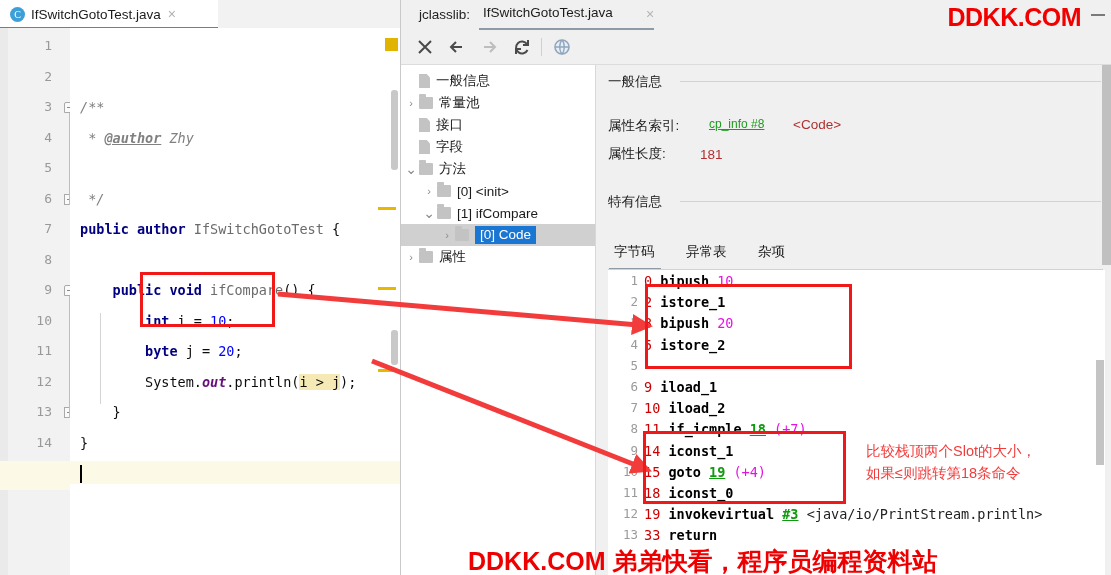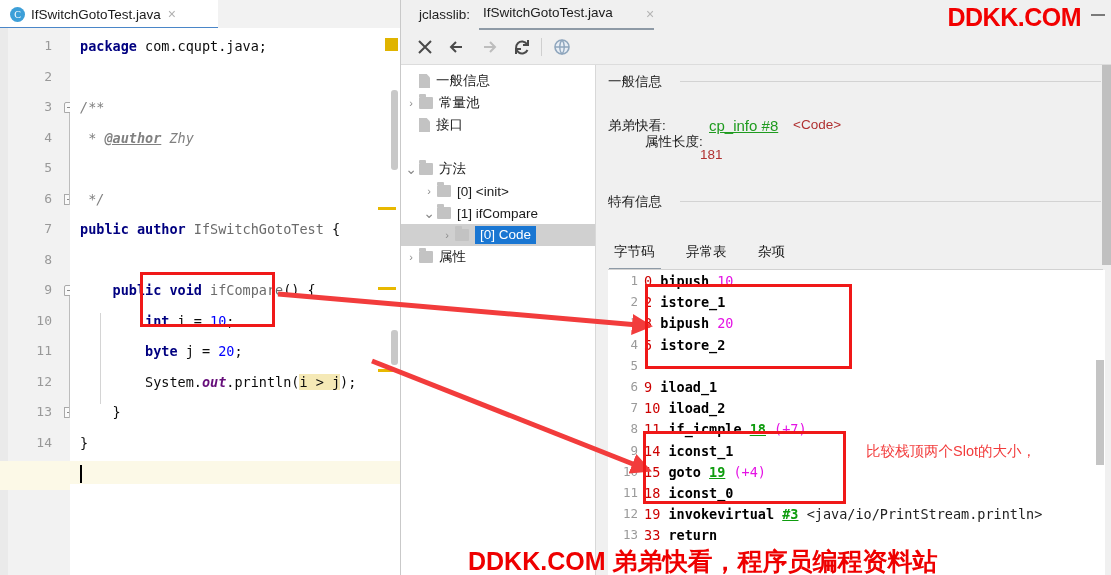--- a/index.html
+++ b/index.html
@@ -81,21 +81,21 @@
       border-radius:1px;position:relative;}
   .ic-folder:before{content:"";position:absolute;left:0;top:-3px;width:7px;height:3px;
       background:#c3c3c3;border-radius:1px 1px 0 0;}
   .tnode.sel .tlabel{background:#1976d2;color:#ffffff;padding:1px 5px 2px 5px;}
   .tnode.sel{background:#d0d0d0;}
 
   .detail{position:absolute;left:195px;top:65px;right:0;bottom:0;background:#f0f0f0;overflow:hidden;}
   .sec-title{position:absolute;font-size:13.5px;color:#1b1b1b;background:#f0f0f0;padding-right:8px;}
   .sec-rule{position:absolute;height:1px;background:#d3d3d3;}
   .lbl{position:absolute;font-size:13.5px;color:#1b1b1b;}
-  .val-green{position:absolute;font-size:15px;color:#1f9b1f;text-decoration:underline;}
+  .val-green{position:absolute;font-size:12px;color:#1f9b1f;text-decoration:underline;}
   .val-red{position:absolute;font-size:13.5px;color:#b03030;}
 
   .bctabs{position:absolute;left:16px;top:178px;right:8px;height:26px;}
   .bctab{position:absolute;top:0;font-size:13.5px;color:#1b1b1b;}
   .bctab-underline{position:absolute;top:25px;height:2px;background:#8e9aa6;}
   .bc-rule{position:absolute;left:12px;right:8px;top:204px;height:1px;background:#d2d2d2;}
 
   .bcbox{position:absolute;left:12px;top:205px;right:6px;bottom:0;background:#ffffff;overflow:hidden;}
   .bcln{position:absolute;left:0;width:30px;text-align:right;color:#9a9a9a;font-size:12.5px;
       font-family:"DejaVu Sans Mono", monospace;}
@@ -155,21 +155,20 @@
     <div class="fold-col" id="fold-col">
         <div class="fold-icon start" style="left: 6px; top: 74px;"></div>
         <div class="fold-icon end" style="left: 6px; top: 165.5px;"></div>
         <div class="fold-icon start" style="left: 6px; top: 257px;"></div>
         <div class="fold-icon end" style="left: 6px; top: 379px;"></div>
         <div class="fold-line" style="left: 11px; top: 85px; height: 91.5px;"></div>
         <div class="fold-line" style="left: 11px; top: 268px; height: 122px;"></div>
       </div>
     <div class="code-area" id="code-area">
         <div class="caret-line" style="top: 433px;"></div>
-        <div class="codeline" style="left: 10px; top: 10px;"><span class="kw">package</span> com.cqupt.java;</div>
         <div class="codeline" style="left: 10px; top: 40.5px;">&nbsp;</div>
         <div class="codeline" style="left: 10px; top: 71px;"><span class="cmt">/**</span></div>
         <div class="codeline" style="left: 10px; top: 101.5px;"><span class="cmt"> * </span><span class="cmt-tag">@author</span><span class="cmt"> Zhy</span></div>
         <div class="codeline" style="left: 10px; top: 162.5px;"><span class="cmt"> */</span></div>
         <div class="codeline" style="left: 10px; top: 193px;"><span class="kw">public author</span> <span class="cls">IfSwitchGotoTest</span> {</div>
         <div class="codeline" style="left: 10px; top: 223.5px;">&nbsp;</div>
         <div class="codeline" style="left: 10px; top: 254px;">    <span class="kw">public void</span> <span class="cls">ifCompare</span>() {</div>
         <div class="codeline" style="left: 10px; top: 284.5px;">        <span class="kw">int</span> i = <span class="num">10</span>;</div>
         <div class="codeline" style="left: 10px; top: 315px;">        <span class="kw">byte</span> j = <span class="num">20</span>;</div>
         <div class="codeline" style="left: 10px; top: 345.5px;">        System.<span class="fld">out</span>.println(<span class="hl">i &gt; j</span>);</div>
@@ -229,20 +228,25 @@
         <div class="tnode" style="top: 27px; padding-left: 2px;">
           <span class="twist">›</span>
           <span class="ic-folder"></span>
           <span class="tlabel">常量池</span>
         </div>
         <div class="tnode" style="top: 49px; padding-left: 2px;">
           <span class="twist"></span>
           <span class="ic-doc"></span>
           <span class="tlabel">接口</span>
         </div>
+        <div class="tnode" style="top: 71px; padding-left: 2px;">
+          <span class="twist"></span>
+          <span class="ic-doc"></span>
+          <span class="tlabel">字段</span>
+        </div>
         <div class="tnode" style="top: 93px; padding-left: 2px;">
           <span class="twist" style="font-size: 14px; line-height: 8px;">⌄</span>
           <span class="ic-folder"></span>
           <span class="tlabel">方法</span>
         </div>
         <div class="tnode" style="top: 115px; padding-left: 20px;">
           <span class="twist">›</span>
           <span class="ic-folder"></span>
           <span class="tlabel">[0] &lt;init&gt;</span>
         </div>
@@ -260,25 +264,25 @@
           <span class="twist">›</span>
           <span class="ic-folder"></span>
           <span class="tlabel">属性</span>
         </div>
       </div>
 
     <div class="detail">
       <div class="sec-title" style="left:12px;top:8px;">一般信息</div>
       <div class="sec-rule" style="left:84px;right:10px;top:16px;"></div>
 
-      <div class="lbl" style="left:12px;top:52px;">弟弟快看:</div>
+      <div class="lbl" style="left:12px;top:52px;">属性名索引:</div>
       <div class="val-green" style="left:113px;top:52px;">cp_info #8</div>
       <div class="val-red" style="left:197px;top:52px;">&lt;Code&gt;</div>
 
-      <div class="lbl" style="left:12px;top:68px;margin-left:37px;">属性长度:</div>
+      <div class="lbl" style="left:12px;top:80px;">属性长度:</div>
       <div class="val-red" style="left:104px;top:82px;">181</div>
 
       <div class="sec-title" style="left:12px;top:128px;">特有信息</div>
       <div class="sec-rule" style="left:84px;right:10px;top:136px;"></div>
 
       <div class="bctabs" id="bctabs">
           <div class="bctab" style="left: 2px;">字节码</div>
           <div class="bctab-underline" style="left: -3px; width: 52px;"></div>
           <div class="bctab" style="left: 74px;">异常表</div>
           <div class="bctab" style="left: 146px;">杂项</div>
@@ -327,15 +331,16 @@
   <line x1="278" y1="294" x2="638" y2="325" stroke="#f23c3c" stroke-width="5" marker-end="url(#arrowhead)"></line>
   <line x1="372" y1="361" x2="638" y2="466" stroke="#f23c3c" stroke-width="5" marker-end="url(#arrowhead)"></line>
 </svg>
 
 <div class="redbox" style="left:140px;top:272px;width:135px;height:55px;"></div>
 <div class="redbox" style="left:645px;top:284px;width:207px;height:85px;"></div>
 <div class="redbox" style="left:643px;top:431px;width:203px;height:73px;"></div>
 
 <div class="annot" style="left:866px;top:440px;">
   <div>比较栈顶两个Slot的大小，</div>
+  <div>如果≤则跳转第18条命令</div>
 </div>
 
 <div class="watermark-bottom">DDKK.COM 弟弟快看，程序员编程资料站</div>
 
 </body></html>

